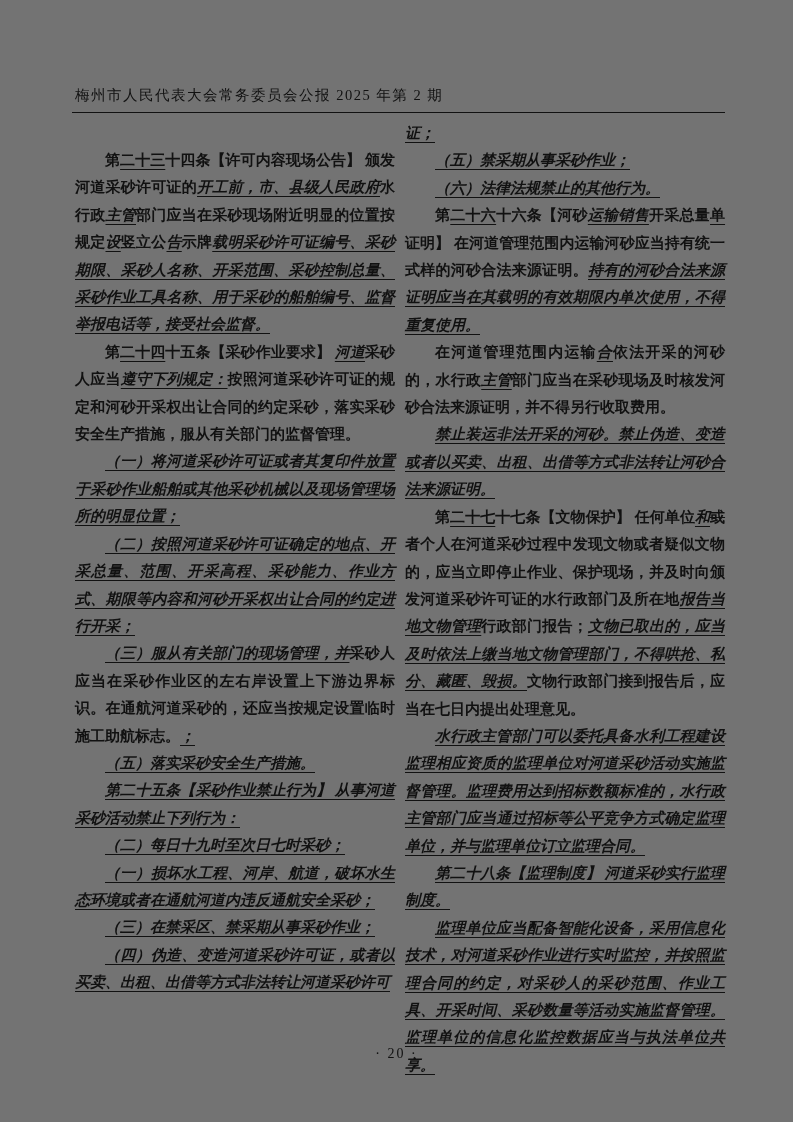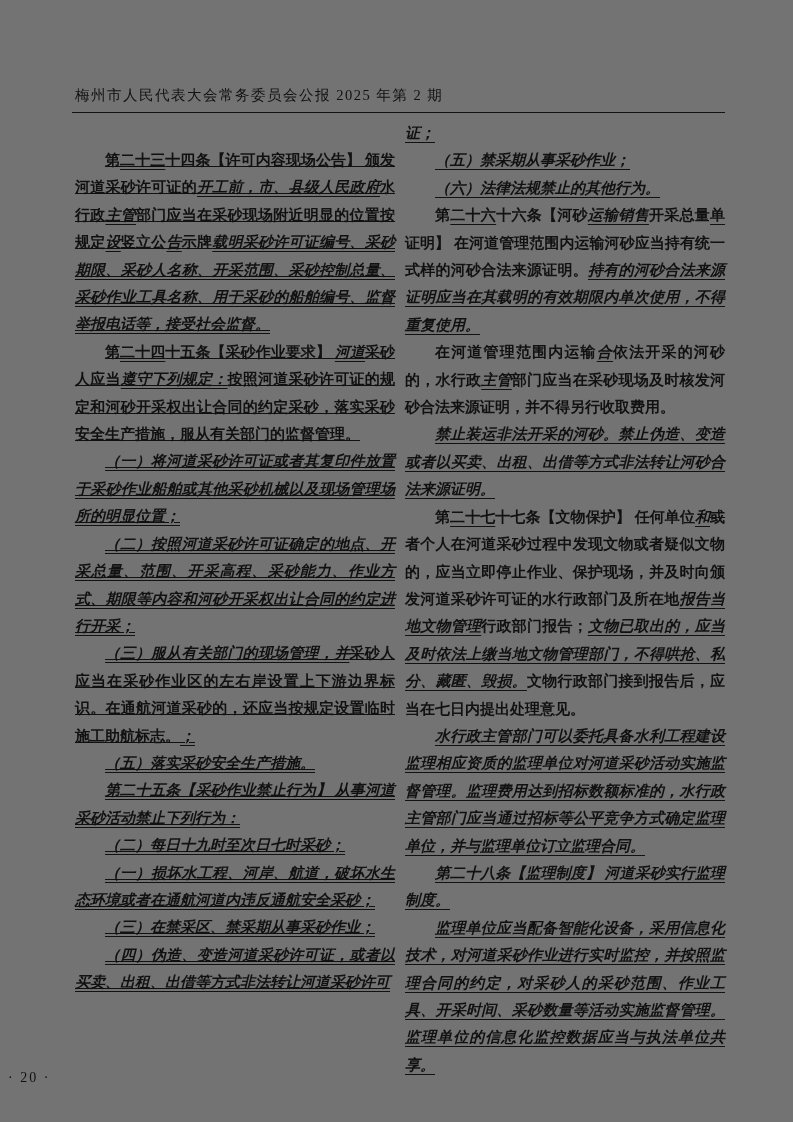--- a/index.html
+++ b/index.html
@@ -38,21 +38,20 @@
   }
   .col {
     width: 320px;
     font-size: 15px;
     line-height: 27.4px;
     text-align: justify;
     font-weight: 700;
   }
   .col-left {
     padding-top: 27px;
-    text-decoration: underline;
   }
   .para {
     margin: 0;
     text-indent: 2em;
   }
   .para.no-indent {
     text-indent: 0;
   }
   
   .run-i {
@@ -67,25 +66,25 @@
     text-decoration-thickness: 1.2px;
   }
   .run-d {
     text-decoration: line-through;
     text-decoration-thickness: 1.2px;
   }
   .page-footer {
     position: absolute;
     left: 0;
     right: 0;
-    bottom: 36px;
+    bottom: 60px;
+    text-align: center;
     font-size: 14px;
     font-weight: 400;
     letter-spacing: 2px;
-    padding-left: 8px;
   }
 </style>
 </head>
 <body>
 
 <div class="page">
   <div class="header-title">梅州市人民代表大会常务委员会公报 2025 年第 2 期</div>
   <hr class="header-rule">
   <div class="columns">
     <div class="col col-left" id="left-col">

